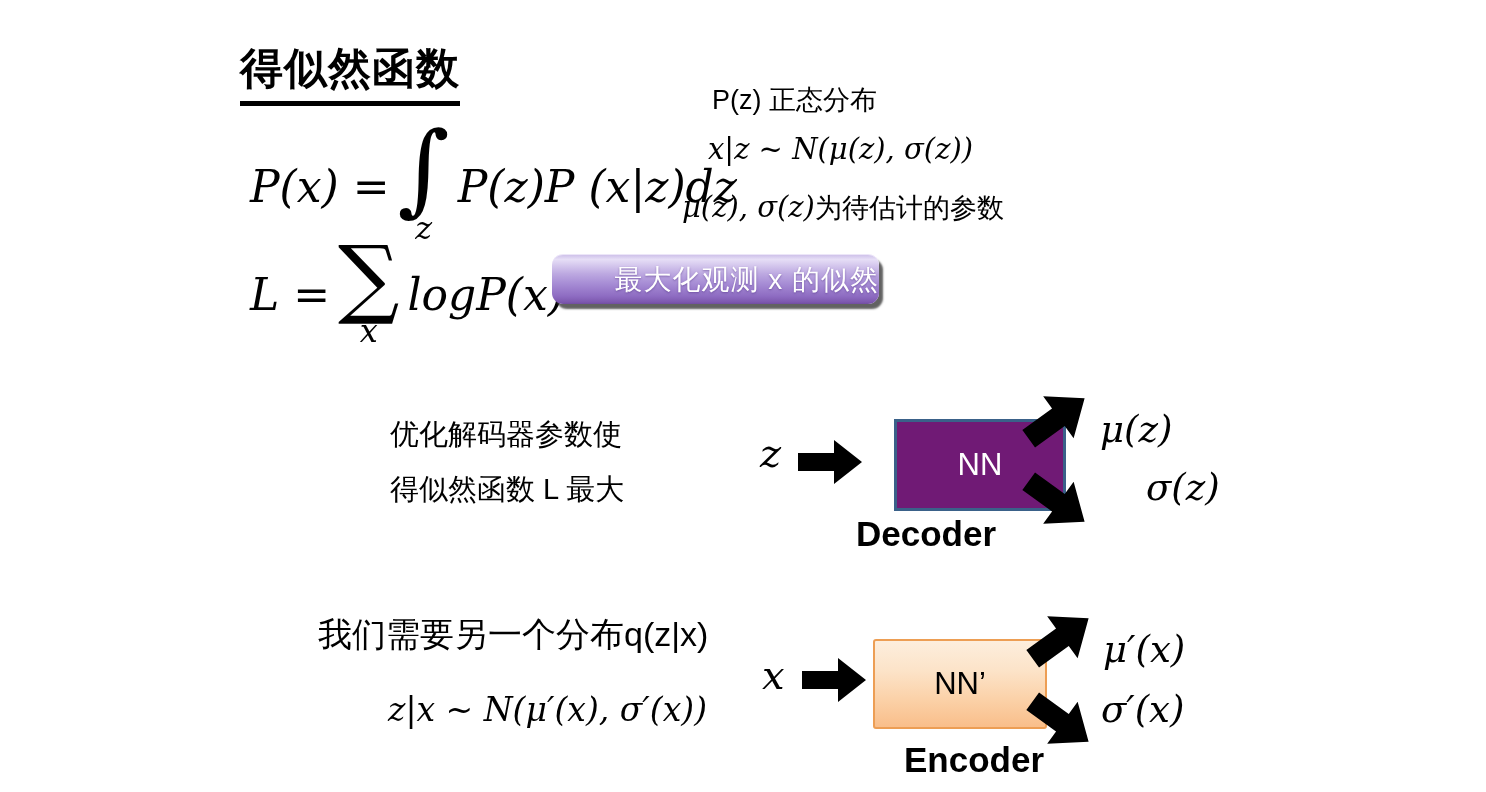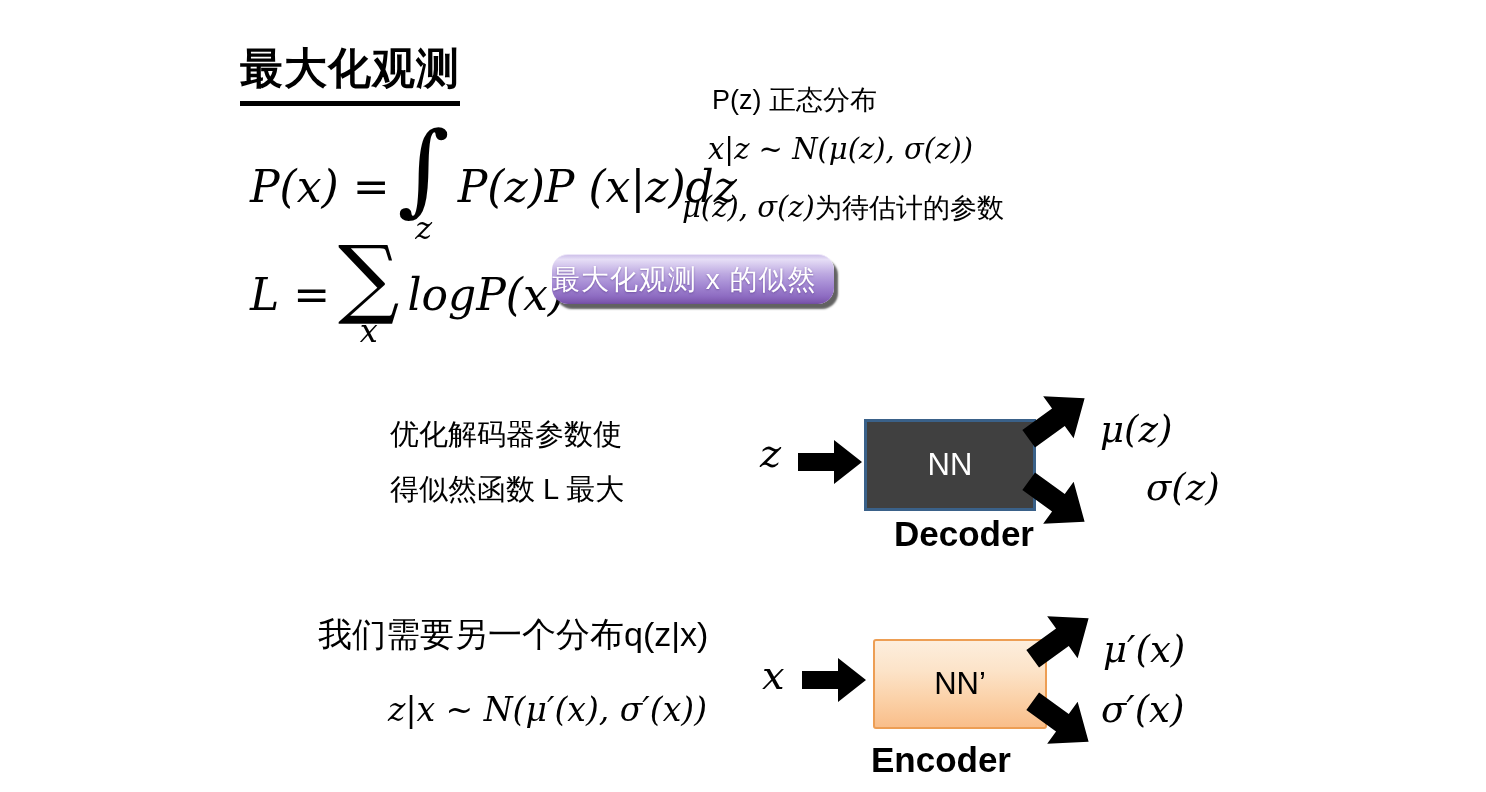--- a/index.html
+++ b/index.html
@@ -33,68 +33,68 @@
   .formula2{left:250px;top:242px;}
 
   
   .note-prior{left:712px;top:82px;font-size:27px;}
   .note-cond{left:708px;top:132px;font-size:29px;}
   .note-params{left:682px;top:190px;font-size:29px;display:flex;align-items:baseline;}
   .note-params .cjk{font-family:"Liberation Sans",sans-serif;font-style:normal;font-size:27px;}
 
   
   .callout{
-    left:552px;top:254px;width:282px;height:49px;
-    border-radius:16px;
+    left:552px;top:254px;width:327px;height:49px;
+    border-radius:11px;
     background:linear-gradient(180deg,#cfc2ea 0%,#e6def6 9%,#bda9e1 38%,#a78dd5 58%,#8e6cc2 84%,#7d58af 96%,#714da0 100%);
     border-top:1px solid #ece6f8;
     box-shadow:4px 5px 2px rgba(70,70,70,0.85);
-    display:flex;align-items:center;justify-content:flex-start;
+    display:flex;align-items:center;justify-content:flex-end;
     color:#fff;font-size:28px;letter-spacing:1px;
     text-shadow:0 1px 2px rgba(90,60,140,0.6);
   }
 
   
   .dec-desc1{left:390px;top:415px;font-size:29px;}
   .dec-desc2{left:390px;top:470px;font-size:29px;}
   .enc-desc{left:318px;top:612px;font-size:34px;}
   .enc-dist{left:388px;top:690px;font-size:33px;}
 
   
   .io-label{font-size:40px;}
   .nn-box{
     width:166px;height:86px;
     display:flex;align-items:center;justify-content:center;
     font-size:31px;
   }
   .decoder-box{
-    left:864px;top:419px;
-    background:#404040;border:3px solid #3a6189;color:#fff;
+    left:894px;top:419px;
+    background:#701a75;border:3px solid #3a6189;color:#fff;
   }
   .encoder-box{
     left:865px;top:639px;width:170px;
     background:linear-gradient(180deg,#fdeedd 0%,#fce3c8 35%,#fbd0a6 70%,#f9be8a 100%);
     border:2px solid #ed9e54;border-radius:3px;color:#000;margin-left:8px;
   }
-  .caption{font-size:35px;font-weight:bold;text-align:right;}
+  .caption{font-size:35px;font-weight:bold;text-align:left;}
   .dec-caption{left:856px;top:514px;width:178px;}
-  .enc-caption{left:831px;top:740px;width:180px;}
+  .enc-caption{left:904px;top:740px;width:180px;}
 
   .arrow-svg{display:block;}
   .rot-up{transform:rotate(-36deg);transform-origin:8px 50%;}
   .rot-down{transform:rotate(36deg);transform-origin:8px 50%;}
 
   .out-label{font-size:37px;}
 </style>
 </head>
 <body>
 
 <div id="slide">
 
-  <div class="abs title">最大化观测</div>
+  <div class="abs title">得似然函数</div>
 
   <div class="abs formula-row formula1 math">
     <span class="f-lhs">P(x) =</span>
     <span class="bigop">
       <span class="int-sym">∫</span>
       <span class="op-sub">z</span>
     </span>
     <span class="f-rhs">P(z)P (x|z)dz</span>
   </div>
 

